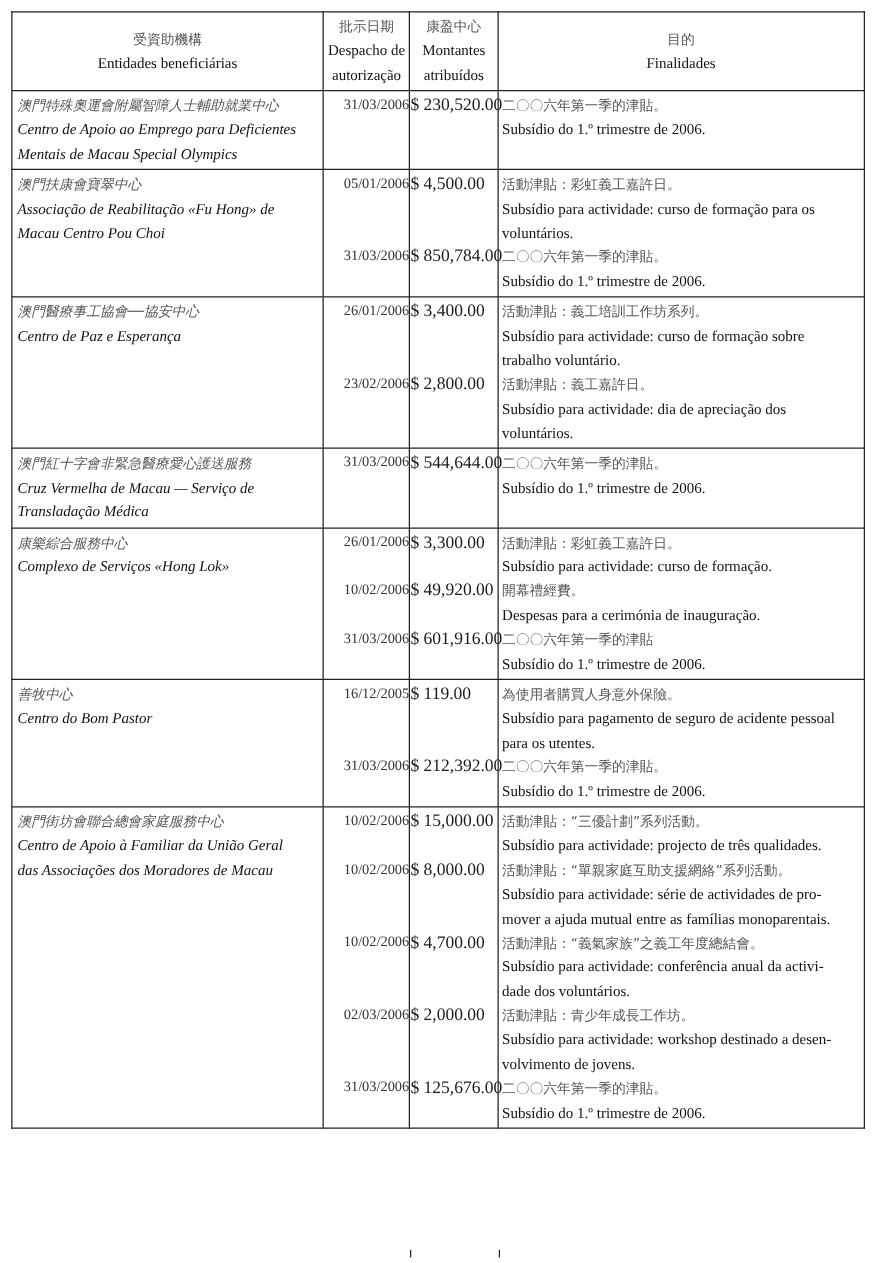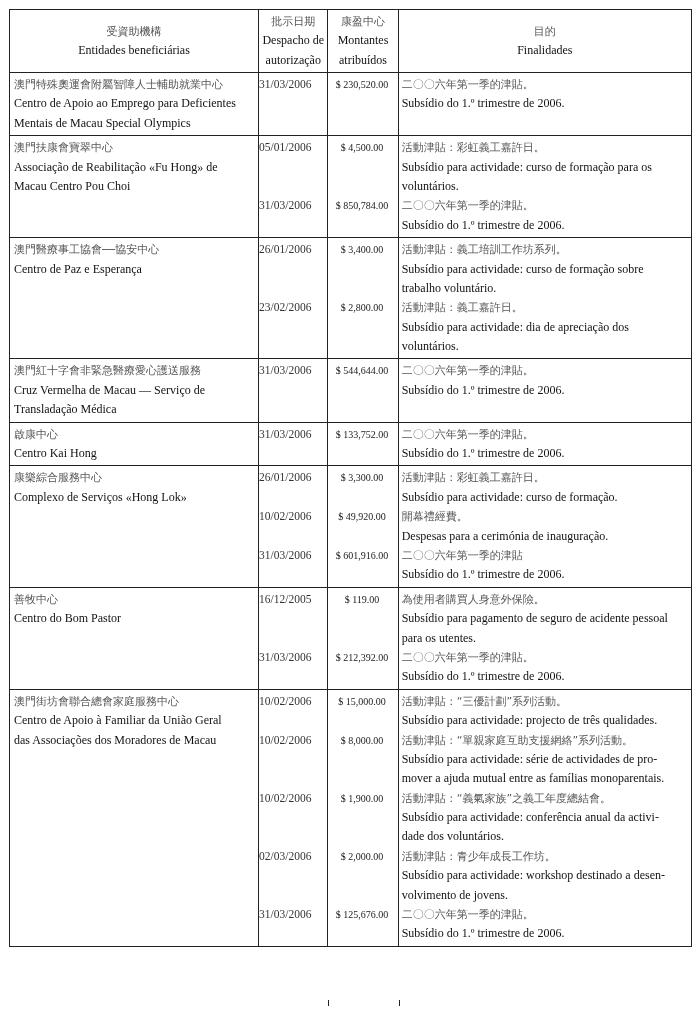--- a/index.html
+++ b/index.html
@@ -6,23 +6,23 @@
   body { width: 700px; height: 1010px; position: relative; overflow: hidden;
          font-family: "Liberation Serif", "DejaVu Serif", serif; color: #1a1a1a; }
   .tbl { position: absolute; left: 9px; top: 9px; width: 683px; border-collapse: collapse;
          table-layout: fixed; font-size: 12px; }
   .tbl td, .tbl th { border: 1px solid #222; vertical-align: top; padding: 0; }
   .tbl th { font-weight: normal; text-align: center; vertical-align: middle; line-height: 19.5px; height: 62px; }
   .c1 { width: 248px; } .c2 { width: 69px; } .c3 { width: 70px; } .c4 { width: 292px; }
   .line { height: 19.4px; line-height: 19.4px; white-space: nowrap; overflow: visible; }
   .zh { color: #555; font-family: "DejaVu Sans", sans-serif; font-size: 11px; }
   .pt { color: #111; }
-  .ent { padding: 2px 0 2px 4px !important; }
-  .date { text-align: left; color: #333; font-size: 11.5px; }
-  .amt { text-align: center; padding-right: 2px !important; font-size: 10px; }
+  .ent { padding: 2px 0 2px 4px !important; font-style: italic; }
+  .date { text-align: right; color: #333; font-size: 11.5px; }
+  .amt { text-align: left; padding-right: 2px !important; font-size: 14px; }
   .fin { padding-left: 3px !important; margin-left: 25px; }
   .blank { height: 19.4px; }
   .cellpad { padding-top: 2px !important; padding-bottom: 2px !important; }
   .ext { position: absolute; top: 1000px; width: 1px; height: 6px; background: #222; }
 </style>
 </head>
 <body>
 
 <table class="tbl">
   <colgroup>
@@ -145,38 +145,20 @@
           <div class="line">$ 544,644.00</div>
           <div class="blank"></div>
         </td>
         <td class="fin cellpad">
           <div class="line zh">二〇〇六年第一季的津貼。</div>
           <div class="line pt">Subsídio do 1.º trimestre de 2006.</div>
         </td>
       </tr>
       <tr>
         <td class="ent cellpad">
-          <div class="line zh">啟康中心</div>
-          <div class="line pt">Centro Kai Hong</div>
-        </td>
-        <td class="date cellpad">
-          <div class="line">31/03/2006</div>
-          <div class="blank"></div>
-        </td>
-        <td class="amt cellpad">
-          <div class="line">$ 133,752.00</div>
-          <div class="blank"></div>
-        </td>
-        <td class="fin cellpad">
-          <div class="line zh">二〇〇六年第一季的津貼。</div>
-          <div class="line pt">Subsídio do 1.º trimestre de 2006.</div>
-        </td>
-      </tr>
-      <tr>
-        <td class="ent cellpad">
           <div class="line zh">康樂綜合服務中心</div>
           <div class="line pt">Complexo de Serviços «Hong Lok»</div>
         </td>
         <td class="date cellpad">
           <div class="line">26/01/2006</div>
           <div class="blank"></div>
           <div class="line">10/02/2006</div>
           <div class="blank"></div>
           <div class="line">31/03/2006</div>
           <div class="blank"></div>
@@ -245,21 +227,21 @@
           <div class="blank"></div>
           <div class="line">31/03/2006</div>
           <div class="blank"></div>
         </td>
         <td class="amt cellpad">
           <div class="line">$ 15,000.00</div>
           <div class="blank"></div>
           <div class="line">$ 8,000.00</div>
           <div class="blank"></div>
           <div class="blank"></div>
-          <div class="line">$ 1,900.00</div>
+          <div class="line">$ 4,700.00</div>
           <div class="blank"></div>
           <div class="blank"></div>
           <div class="line">$ 2,000.00</div>
           <div class="blank"></div>
           <div class="blank"></div>
           <div class="line">$ 125,676.00</div>
           <div class="blank"></div>
         </td>
         <td class="fin cellpad">
           <div class="line zh">活動津貼：“三優計劃”系列活動。</div>

